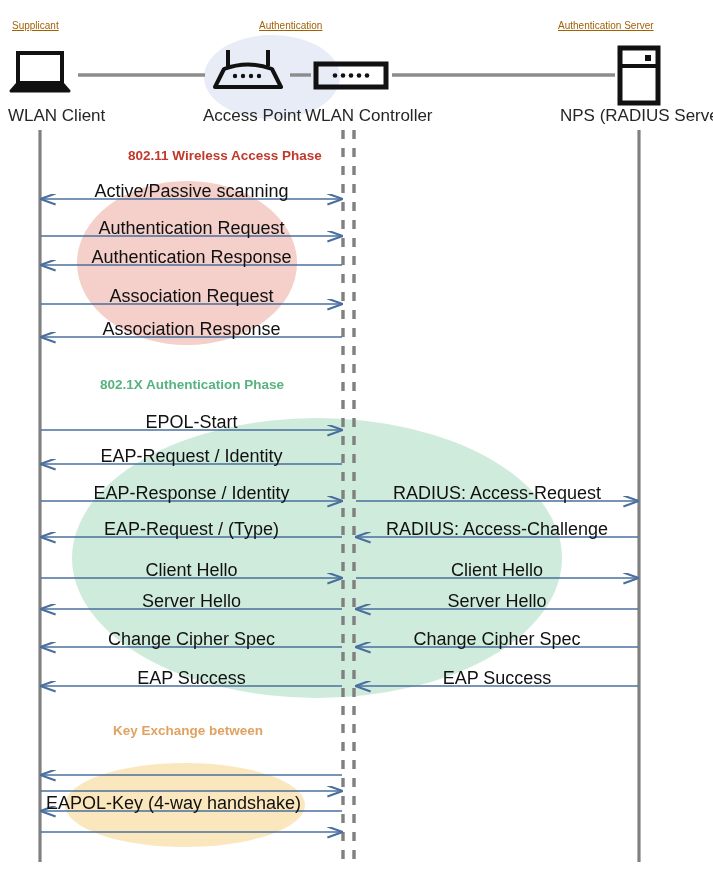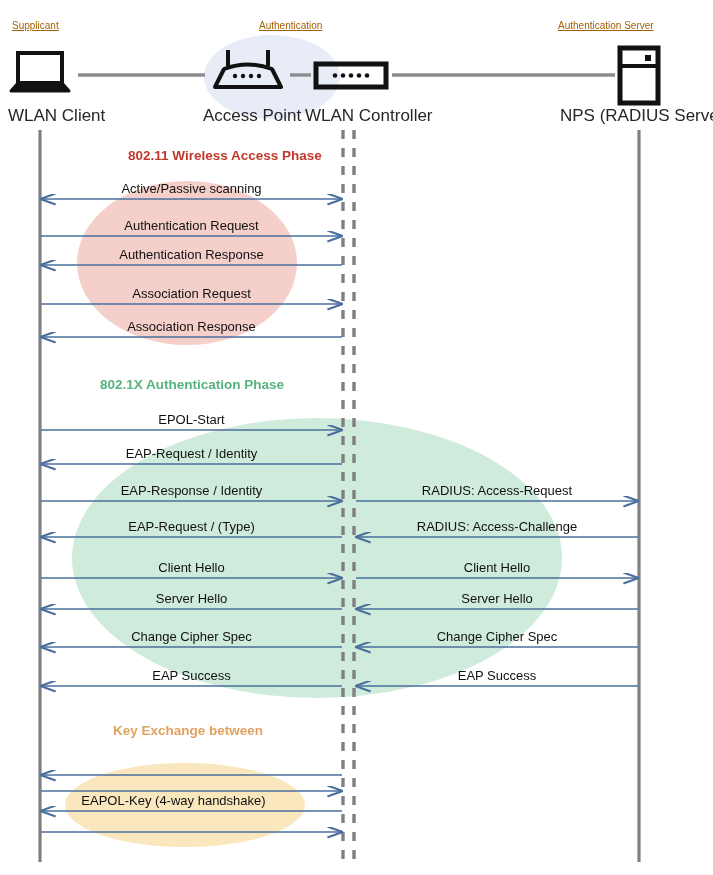--- a/index.html
+++ b/index.html
@@ -3,21 +3,21 @@
 <meta charset="utf-8">
 <style>
   html,body{margin:0;padding:0;background:#ffffff;}
   body{width:713px;height:875px;overflow:hidden;
        font-family:"Liberation Sans","DejaVu Sans",sans-serif;color:#1a1a1a;}
   #stage{position:relative;width:713px;height:875px;}
   #stage svg{position:absolute;left:0;top:0;}
   .hdr-top{position:absolute;font-size:10px;color:#a16207;white-space:nowrap;text-decoration:underline;}
   .hdr-bot{position:absolute;font-size:17px;color:#262626;white-space:nowrap;}
   .phase{position:absolute;font-size:13.5px;font-weight:600;white-space:nowrap;text-align:center;line-height:19px;}
-  .msg{position:absolute;font-size:13px;color:#111;white-space:nowrap;text-align:center;}
+  .msg{position:absolute;font-size:18px;color:#111;white-space:nowrap;text-align:center;}
 </style>
 </head>
 <body>
 
 <div id="stage">
 
   <svg width="713" height="875">
     <defs>
       <marker id="arR" markerWidth="9" markerHeight="9" refX="8.6" refY="3.2" orient="auto" markerUnits="strokeWidth">
         <path d="M0,0 L9,3.2 L0,6.4" fill="none" stroke="#4a6f9e" stroke-width="1.25"></path>

